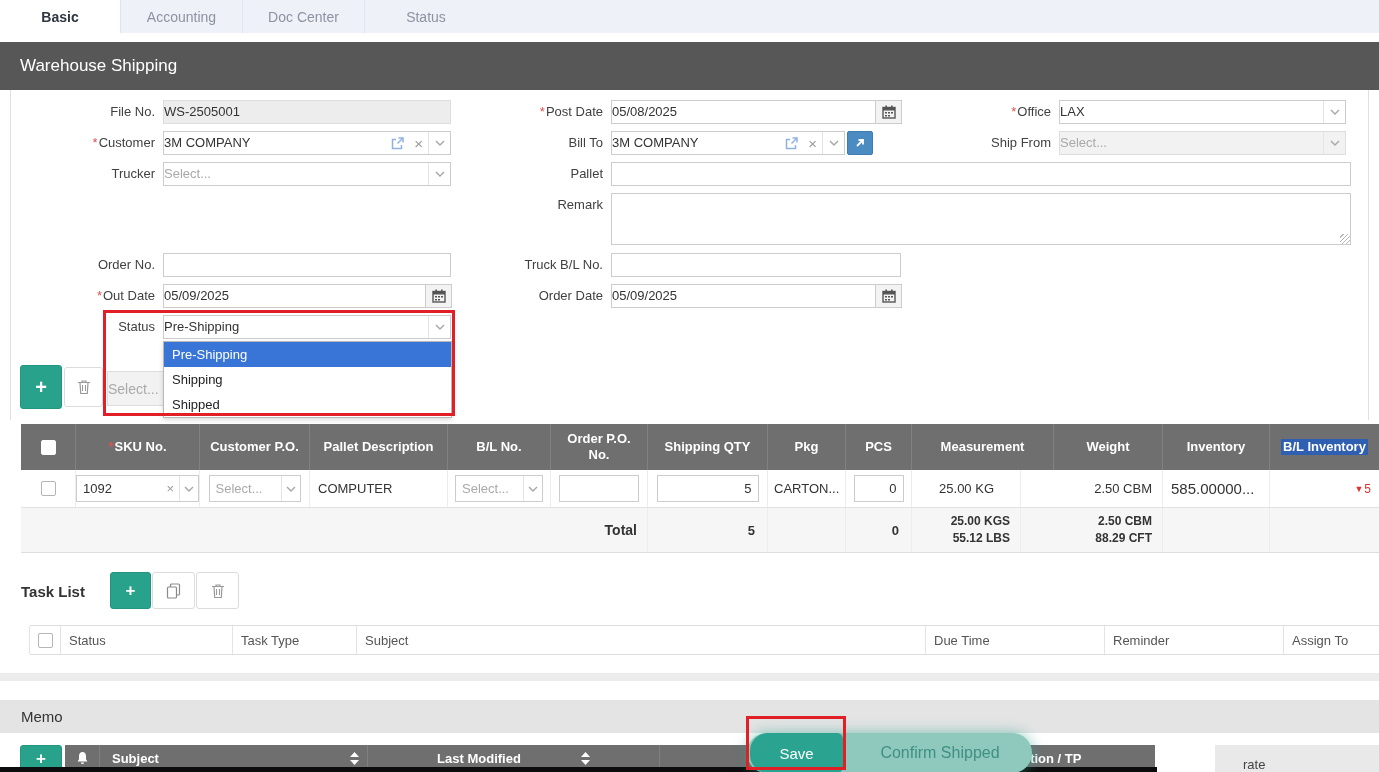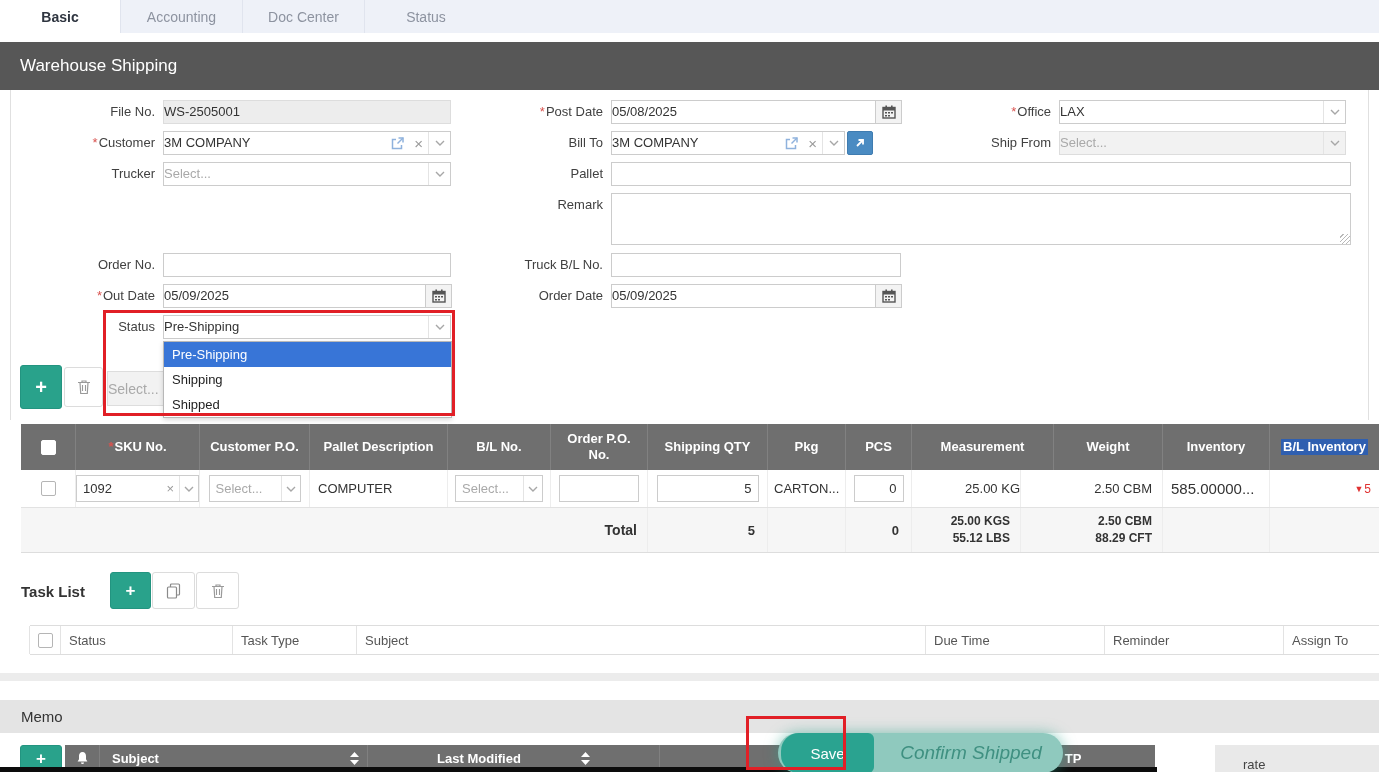--- a/index.html
+++ b/index.html
@@ -75,26 +75,26 @@
   
   .memo-bar { position:absolute; left:0; top:700px; width:1379px; height:33px; background:#e4e4e4;
               display:flex; align-items:center; padding-left:21px; font-size:15px; color:#333; }
   .mtable-head { position:absolute; left:65px; top:745px; width:1090px; height:27px; background:#6f6f6f; display:flex; }
   .mtable-head .mh { color:#fff; font-size:13px; font-weight:bold; display:flex; align-items:center;
                      border-right:1px solid #808080; }
   .rate-panel { position:absolute; left:1215px; top:745px; width:164px; height:27px; background:#e9e9e9;
                 display:flex; align-items:flex-end; padding-left:28px; font-size:13px; color:#444; }
   .cutoff-bar { position:absolute; left:0; top:767px; width:1157px; height:5px; background:#0c0c0c; }
   
-  .float-pill { position:absolute; left:778px; top:733px; width:285px; height:40px; background:#8fc9be;
+  .float-pill { position:absolute; left:747px; top:733px; width:285px; height:40px; background:#8fc9be;
                 border-radius:20px; box-shadow:0 0 14px rgba(41,162,139,.55); display:flex; align-items:center; }
   .save-btn { position:absolute; left:3px; top:0; width:93px; height:40px; background:#2aa390; border-radius:18px 6px 6px 18px;
               display:flex; align-items:center; justify-content:center; color:#fff; font-size:15px; }
   .confirm-btn { position:absolute; left:108px; top:0; width:170px; height:40px; display:flex; align-items:center;
-                 justify-content:center; color:#3f9081; font-size:19px;font-style:italic; }
+                 justify-content:center; color:#3f9081; font-size:16px; }
   .sort-icon { display:inline-flex; flex-direction:column; gap:1px; margin-left:6px; }
   .chev { display:block; }
 </style>
 </head>
 <body>
 
 <div class="screen">
 
   <div class="tabbar">
     <div class="tab active" style="left:0; width:120px;">
@@ -391,21 +391,21 @@
           </div>
       </div>
       <div class="bcell" style="width:78px; padding-left:6px;">
           <span>CARTON...</span>
         </div>
       <div class="bcell" style="width:66px; justify-content:center;">
         <div class="mini-input num-r" style="width:50px;">
             <span>0</span>
           </div>
       </div>
-      <div class="bcell" style="width:109px; justify-content:flex-end; padding-right:0;">
+      <div class="bcell" style="width:109px; justify-content:flex-end; padding-right:26px;">
           <span>25.00 KG</span>
         </div>
       <div class="bcell" style="width:142px; justify-content:flex-end; padding-right:10px;">
           <span>2.50 CBM</span>
         </div>
       <div class="bcell" style="width:107px; padding-left:8px; font-size:15px;">
           <span>585.00000...</span>
         </div>
       <div class="bcell" style="width:109px; justify-content:flex-end; padding-right:8px; border-right:none; color:#e03131; font-size:12px;">
         <span style="font-size:9px; margin-right:1px;">▼</span>

